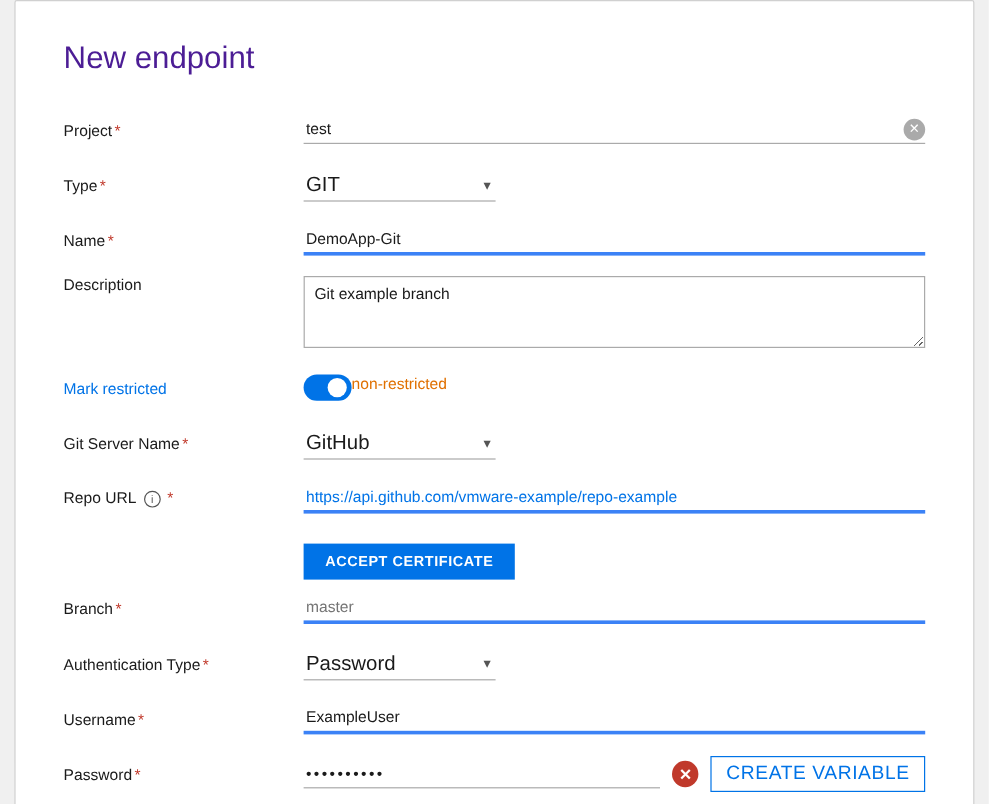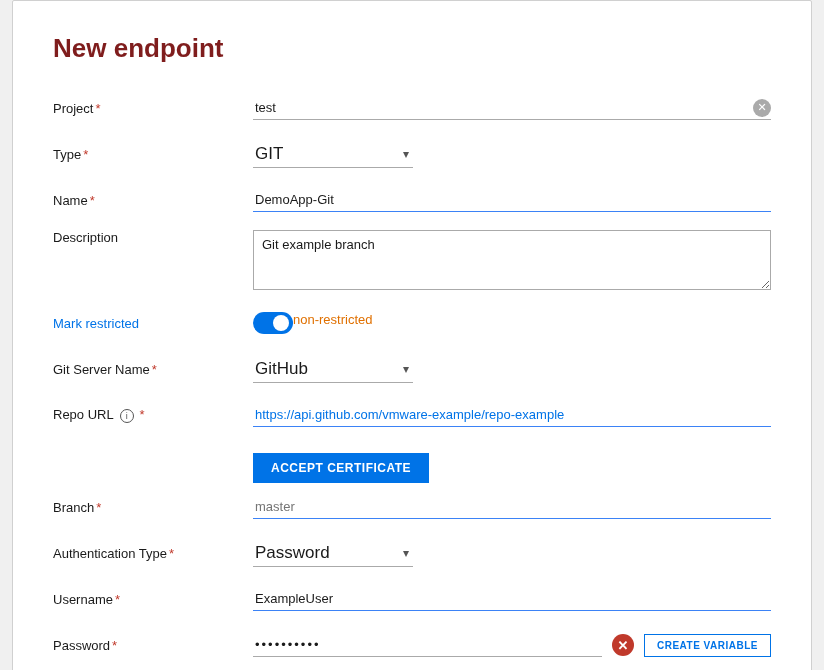--- a/index.html
+++ b/index.html
@@ -14,22 +14,22 @@
     }
     .dialog {
       background: #ffffff;
       border: 1px solid #d0d0d0;
       width: 800px;
       padding: 32px 40px 28px 40px;
       border-radius: 2px;
     }
     .dialog-title {
       font-size: 26px;
-      font-weight: 700;
-      color: #7f1d1d;
+      font-weight: 400;
+      color: #4c1d95;
       margin-bottom: 28px;
     }
     .form-row {
       display: flex;
       align-items: center;
       margin-bottom: 14px;
       min-height: 32px;
     }
     .form-row.description-row {
       align-items: flex-start;
@@ -48,21 +48,21 @@
     }
     .label-col .link-style {
       color: #0073e7;
     }
     .input-col {
       flex: 1;
     }
     .text-input {
       width: 100%;
       border: none;
-      border-bottom: 1px solid #3b82f6;
+      border-bottom: 3px solid #3b82f6;
       padding: 4px 2px;
       font-size: 13px;
       color: #1a1a1a;
       outline: none;
       background: transparent;
     }
     .text-input.url-input {
       color: #0073e7;
     }
     .text-input-with-clear {
@@ -209,22 +209,22 @@
       font-size: 13px;
       font-weight: bold;
       flex-shrink: 0;
       cursor: pointer;
     }
     .create-var-btn {
       border: 1px solid #0073e7;
       color: #0073e7;
       background: #fff;
       padding: 5px 12px;
-      font-size: 10px;
-      font-weight: bold;
+      font-size: 16px;
+      font-weight: normal;
       letter-spacing: 0.5px;
       cursor: pointer;
       white-space: nowrap;
     }
     .info-icon {
       display: inline-flex;
       align-items: center;
       justify-content: center;
       width: 14px;
       height: 14px;

